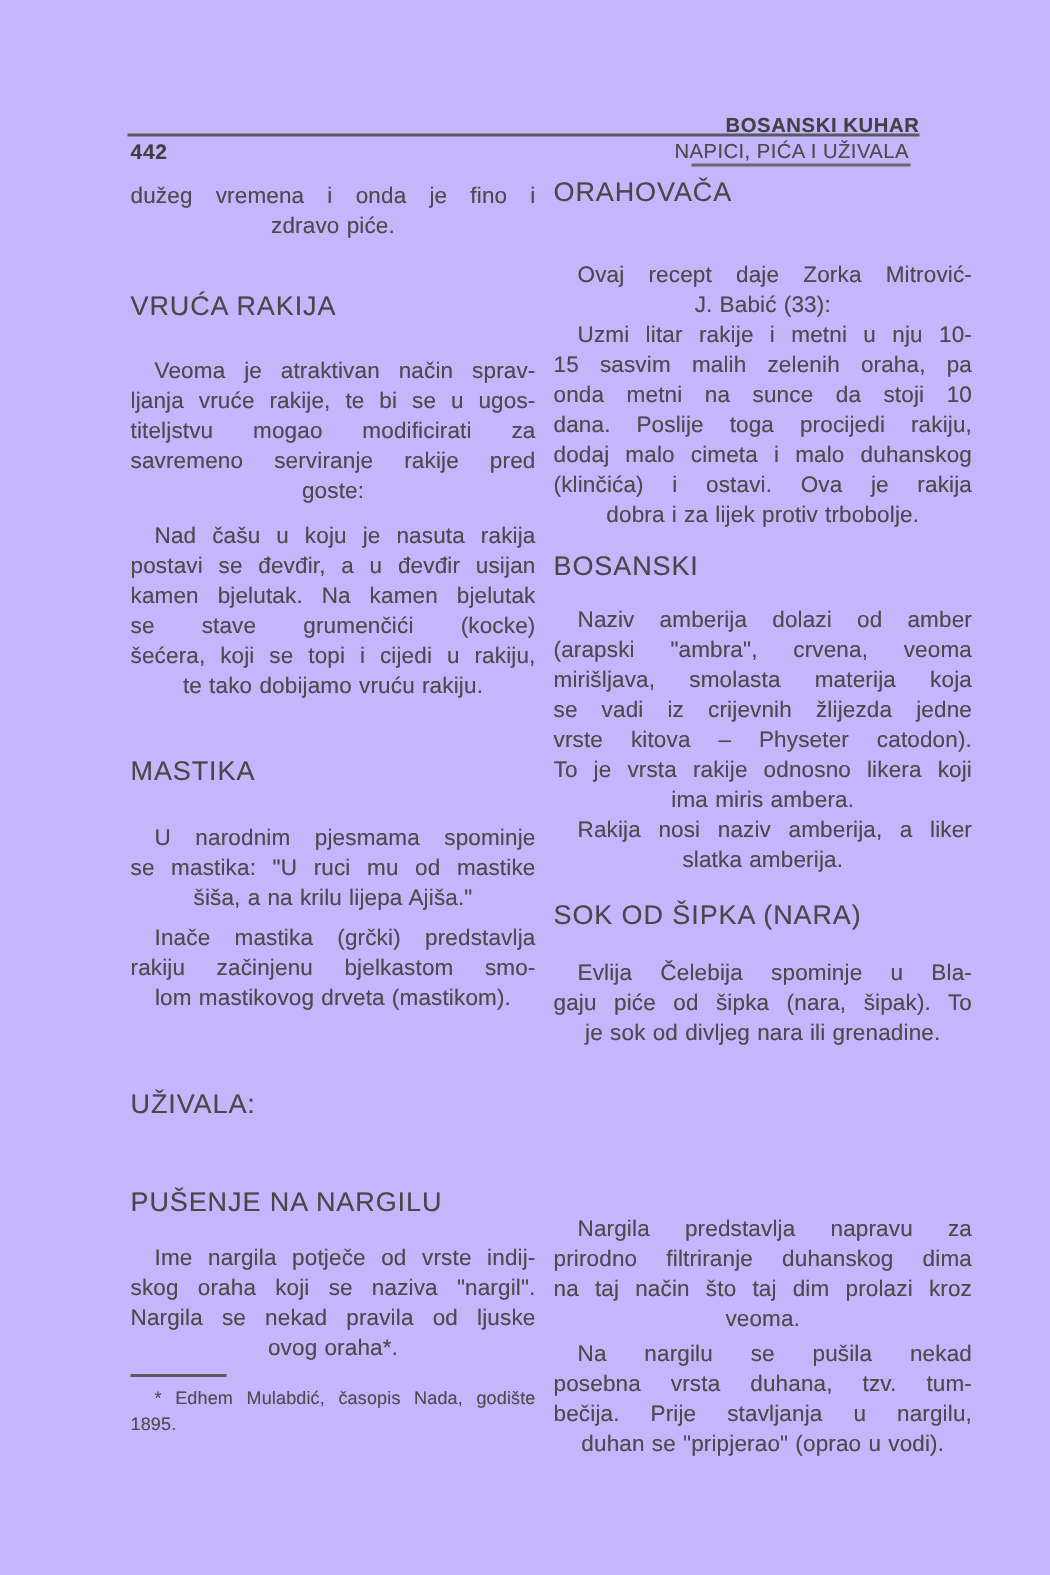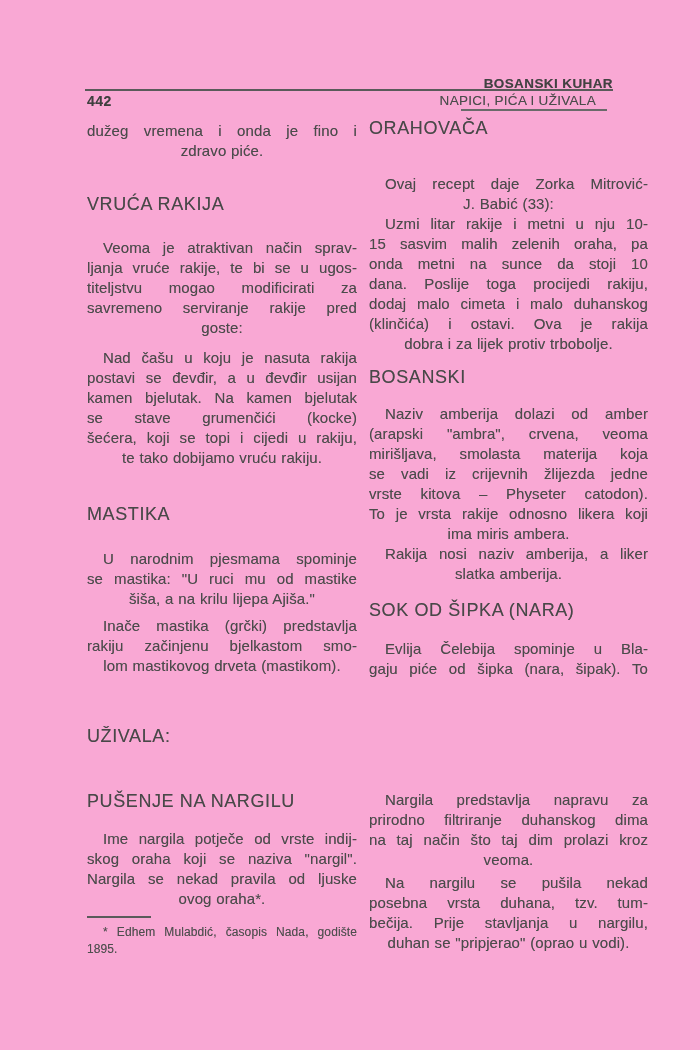--- a/index.html
+++ b/index.html
@@ -1,41 +1,41 @@
 <!DOCTYPE html>
 <html><head>
 <meta charset="utf-8">
 <style>
   * { margin:0; padding:0; box-sizing:border-box; }
   html,body { background:#e8e8e8; }
   .page {
     position:relative;
     width:700px; height:1050px;
-    background:#f9a8d4;
+    background:#c4b5fd;
     font-family:"Liberation Sans", sans-serif;
     color:#4b4b4b;
     overflow:hidden;
   }
   
   .book-title {
     position:absolute; top:76px; right:87px;
     font-size:13.5px; font-weight:bold; color:#424242;
     letter-spacing:0.4px;
   }
   .rule-main {
     position:absolute; top:89px; left:85px;
     width:528px; height:2px; background:#5a5a5a;
   }
   .page-number {
     position:absolute; top:93px; left:87px;
     font-size:14px; font-weight:bold; color:#3f3f3f;
     letter-spacing:0.5px;
   }
   .chapter-title {
-    position:absolute; top:93px; right:104px;
+    position:absolute; top:93px; right:94px;
     font-size:13.5px; color:#4c4c4c;
     letter-spacing:0.3px;
   }
   .rule-sub {
     position:absolute; top:109px; right:93px;
     width:146px; height:1.5px; background:#6a6a6a;
   }
   
   .col { position:absolute; top:118px; }
   .col-left  { left:87px;  width:270px; }
@@ -149,20 +149,21 @@
         <div class="line">ima miris ambera.</div>
       </div>
       <div class="para" style="margin-top: 0px;">
         <div class="line just indent">Rakija nosi naziv amberija, a liker</div>
         <div class="line">slatka amberija.</div>
       </div>
       <div class="heading" style="margin-top: 16px;">SOK OD ŠIPKA (NARA)</div>
       <div class="para" style="margin-top: 19px;">
         <div class="line just indent">Evlija Čelebija spominje u Bla-</div>
         <div class="line just">gaju piće od šipka (nara, šipak). To</div>
+        <div class="line">je sok od divljeg nara ili grenadine.</div>
       </div>
       <div class="para" style="margin-top: 111px;">
         <div class="line just indent">Nargila predstavlja napravu za</div>
         <div class="line just">prirodno filtriranje duhanskog dima</div>
         <div class="line just">na taj način što taj dim prolazi kroz</div>
         <div class="line">veoma.</div>
       </div>
       <div class="para" style="margin-top: 3px;">
         <div class="line just indent">Na nargilu se pušila nekad</div>
         <div class="line just">posebna vrsta duhana, tzv. tum-</div>

